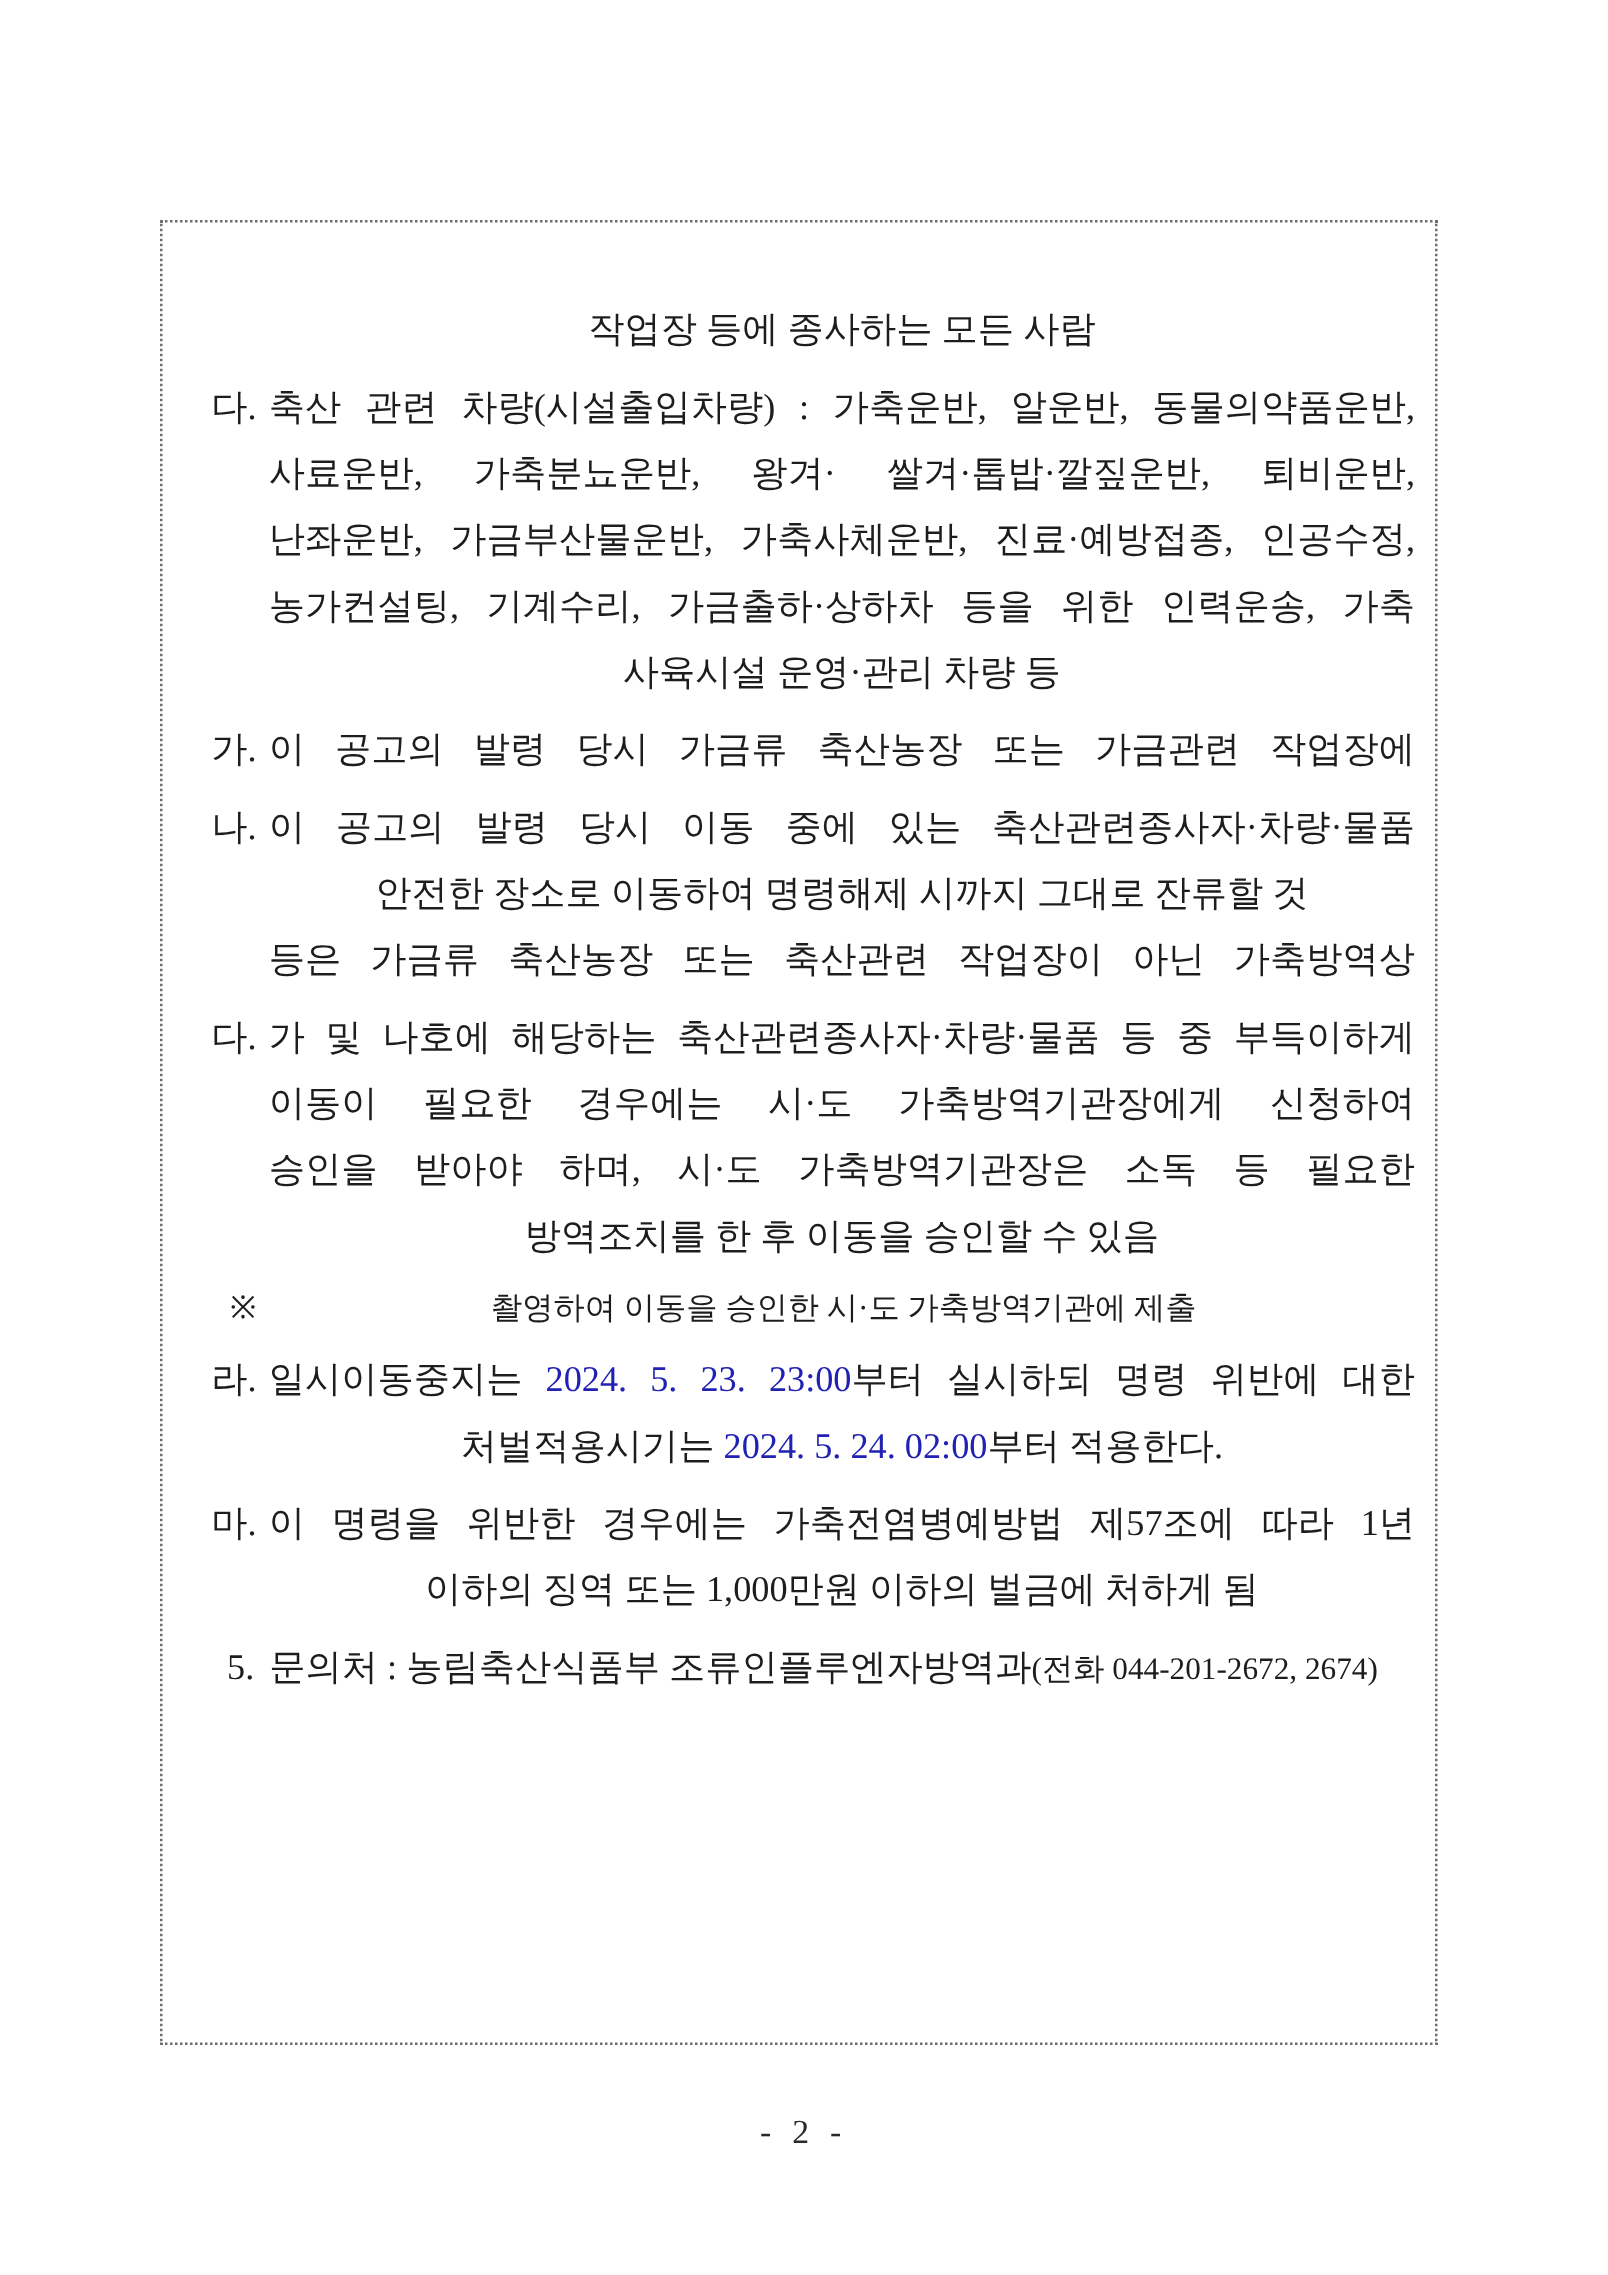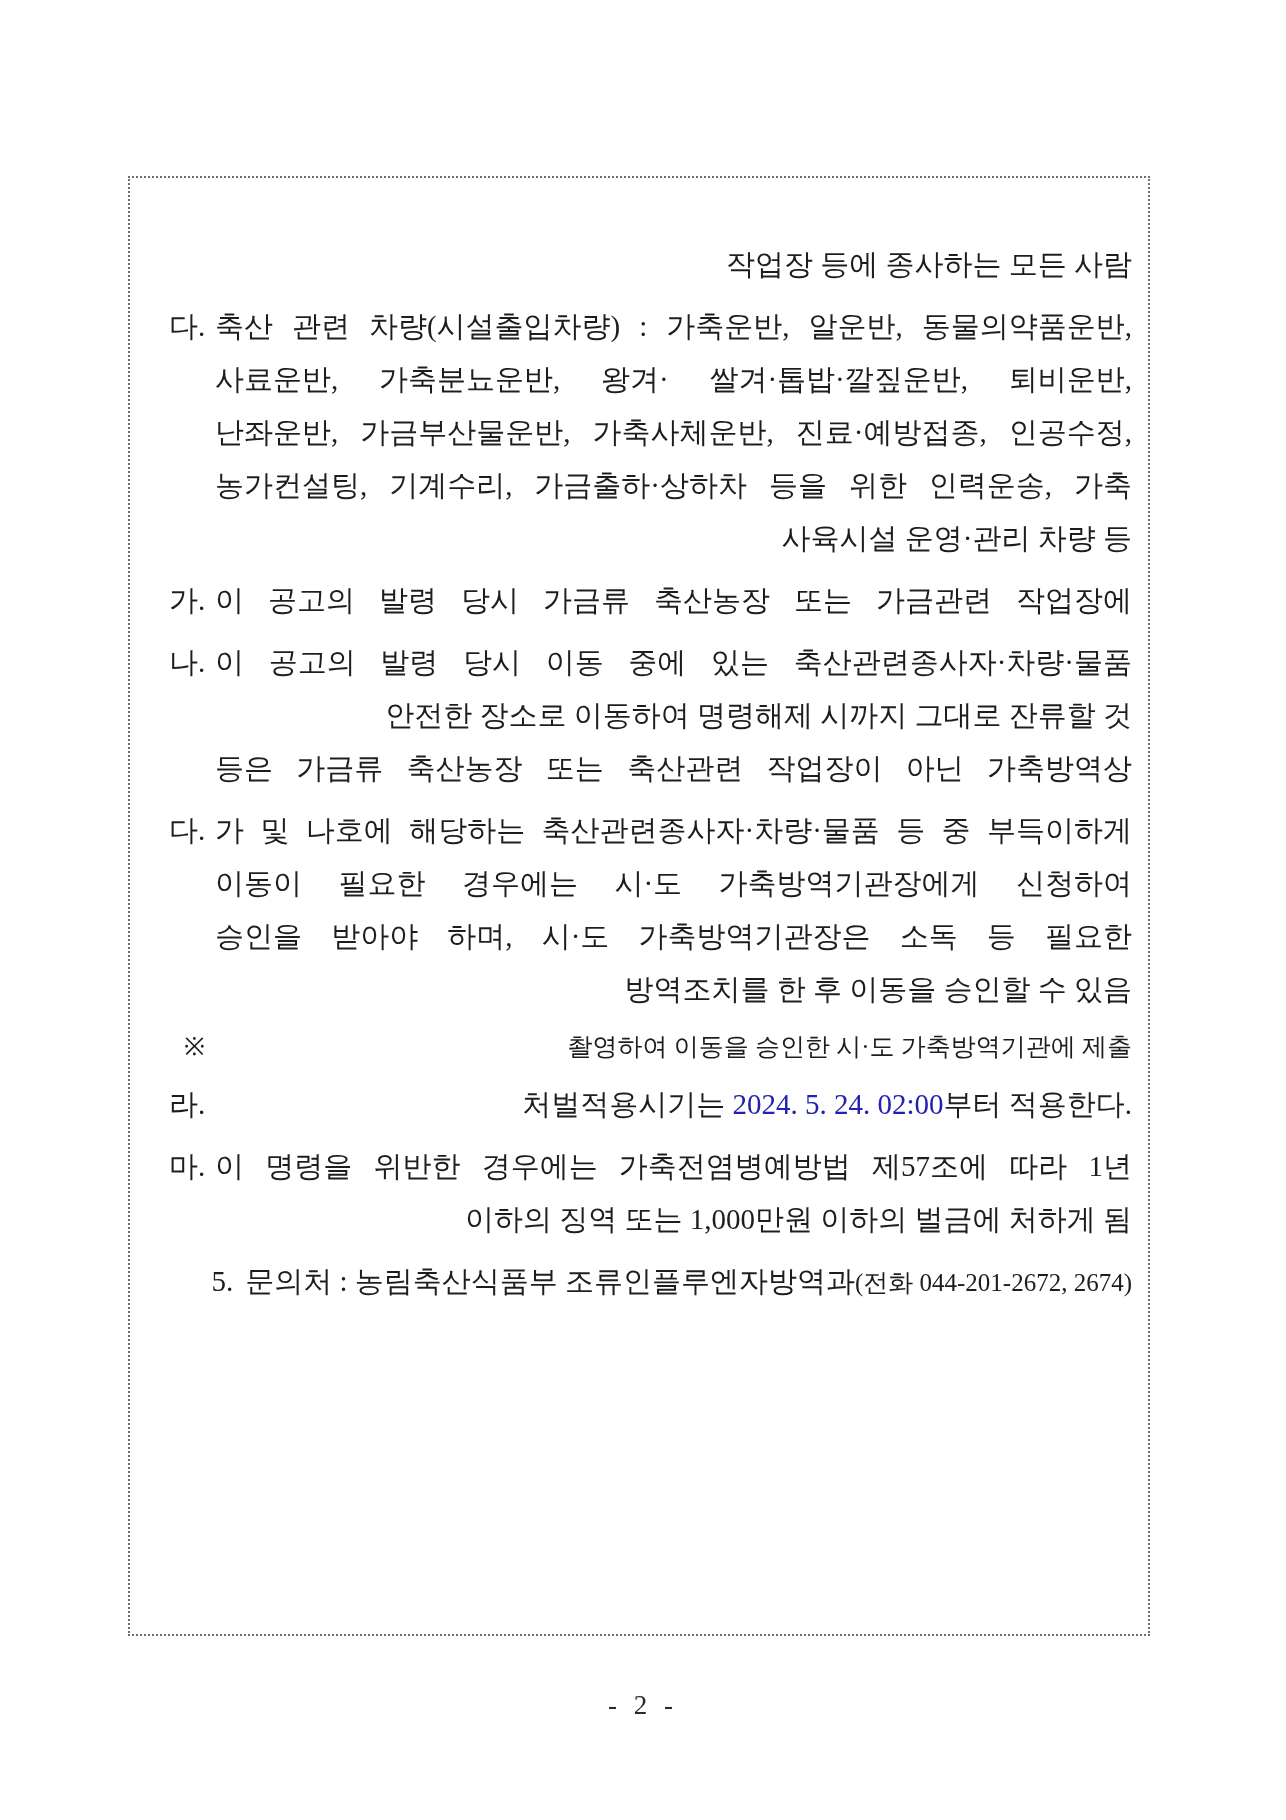--- a/index.html
+++ b/index.html
@@ -37,21 +37,21 @@
     top: 0;
     white-space: nowrap;
   }
   .para.note {
     font-size: 25px;
     line-height: 44px;
     margin-top: 4px;
     padding-left: 66px;
   }
   .para.note .plabel { left: 32px; }
-  .line { text-align: right; }
+  .line { text-align: center; }
   .line.just {
     text-align: justify;
     text-align-last: justify;
   }
   .seg.accent { color: var(--accent, #2121b3); }
   .seg.small { font-size: 25px; }
   .slabel { padding-right: 12px; }
   .pageno {
     position: absolute;
     left: 0;
@@ -96,20 +96,21 @@
           <div class="line just"><span class="seg">이동이 필요한 경우에는 시·도 가축방역기관장에게 신청하여</span></div>
           <div class="line just"><span class="seg">승인을 받아야 하며, 시·도 가축방역기관장은 소독 등 필요한</span></div>
           <div class="line"><span class="seg">방역조치를 한 후 이동을 승인할 수 있음</span></div>
         </div>
         <div class="para note">
           <span class="plabel">※</span>
           <div class="line"><span class="seg">촬영하여 이동을 승인한 시·도 가축방역기관에 제출</span></div>
         </div>
         <div class="para item">
           <span class="plabel">라.</span>
+          <div class="line just"><span class="seg">일시이동중지는 </span><span class="seg accent">2024. 5. 23. 23:00</span><span class="seg">부터 실시하되 명령 위반에 대한</span></div>
           <div class="line"><span class="seg">처벌적용시기는 </span><span class="seg accent">2024. 5. 24. 02:00</span><span class="seg">부터 적용한다.</span></div>
         </div>
         <div class="para item">
           <span class="plabel">마.</span>
           <div class="line just"><span class="seg">이 명령을 위반한 경우에는 가축전염병예방법 제57조에 따라 1년</span></div>
           <div class="line"><span class="seg">이하의 징역 또는 1,000만원 이하의 벌금에 처하게 됨</span></div>
         </div>
         <div class="para section">
           <div class="line"><span class="slabel">5.</span><span class="seg">문의처 : 농림축산식품부 조류인플루엔자방역과</span><span class="seg small">(전화 044-201-2672, 2674)</span></div>
         </div>

